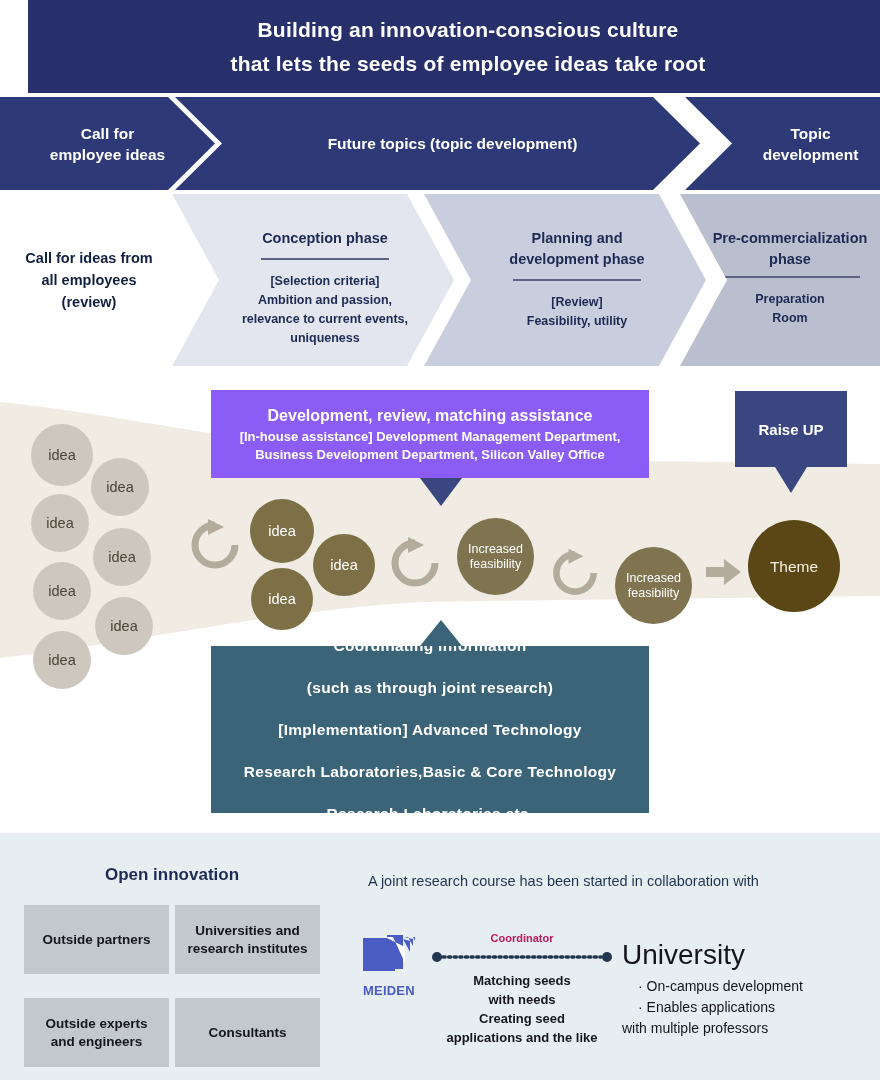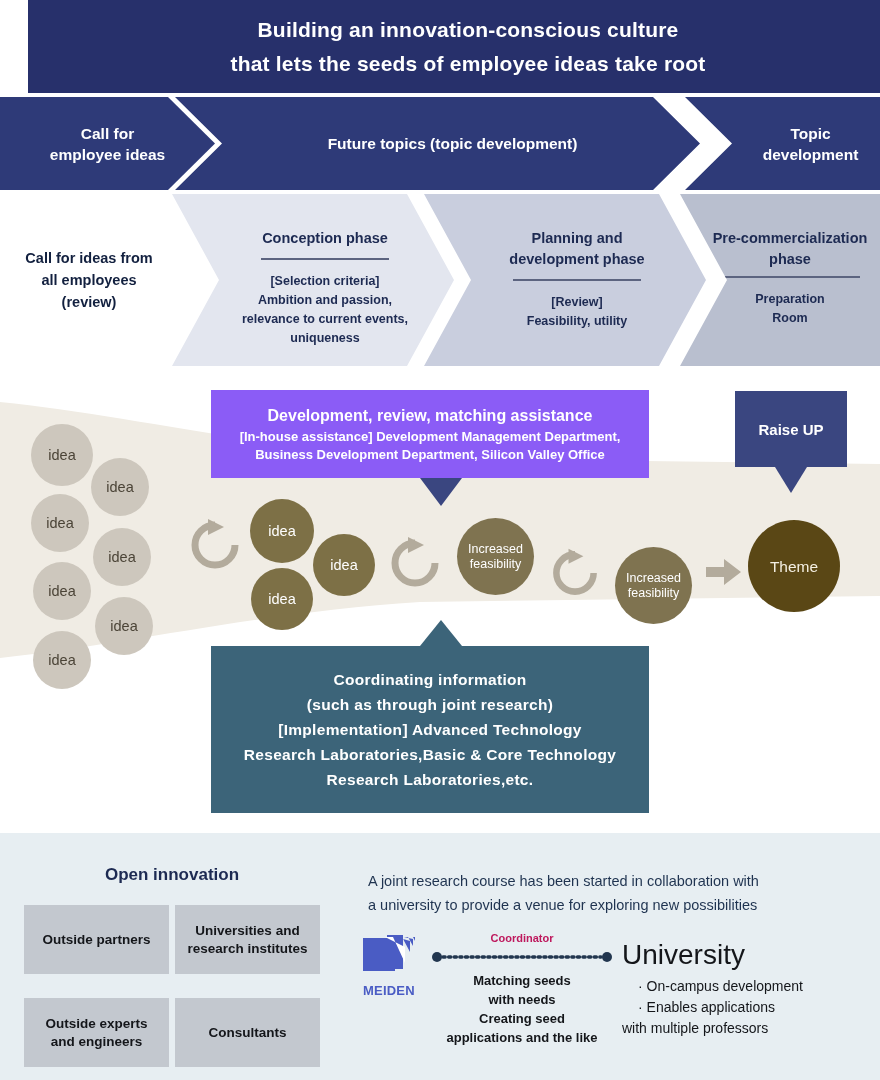--- a/index.html
+++ b/index.html
@@ -114,21 +114,21 @@
 
   .cal-raise { left: 735px; top: 25px; width: 112px; height: 76px; background: #3a4680; }
   .cal-raise .tip {
     bottom: -26px; left: 40px;
     border-left: 16px solid transparent; border-right: 16px solid transparent;
     border-top: 26px solid #3a4680;
   }
   .cal-raise .t1 { color:#ffffff; font-weight: bold; font-size: 15px; }
 
   .cal-coord {
-    left: 211px; top: 280px; width: 438px; height: 167px; background: #3c6479;
+    left: 211px; top: 280px; width: 438px; height: 167px; background: #3c6479; gap: 17px;
   }
   .cal-coord .tip {
     top: -26px; left: 209px;
     border-left: 21px solid transparent; border-right: 21px solid transparent;
     border-bottom: 26px solid #3c6479;
   }
   .cal-coord .line {
     color:#ffffff; font-weight: bold; font-size: 15.5px; line-height: 25px;
     letter-spacing: .3px;
   }
@@ -377,21 +377,20 @@
       </div>
       <div class="oi-card">
         <span>
           <span>Consultants</span>
         </span>
       </div>
     </div>
 
     <div class="joint-text">
       <span>A joint research course has been started in collaboration with</span><br>
-      <span>a university to provide a venue for exploring new possibilities</span>
     </div>
   </div>
 
   <div class="logo-wrap">
     <svg class="logo-mark" viewBox="0 0 54 42">
       <rect x="0" y="3" width="32" height="33" fill="#4a5cc4"></rect>
       <polygon points="24,0 40,0 40,34 24,34" fill="#4a5cc4"></polygon>
       <polygon points="22,2 30,2 42,28 42,12" fill="#ffffff"></polygon>
       <polygon points="33,2 39,2 47,17 47,6" fill="#4a5cc4"></polygon>
       <polygon points="41,2 45,2 50,11 50,4" fill="#4a5cc4"></polygon>

